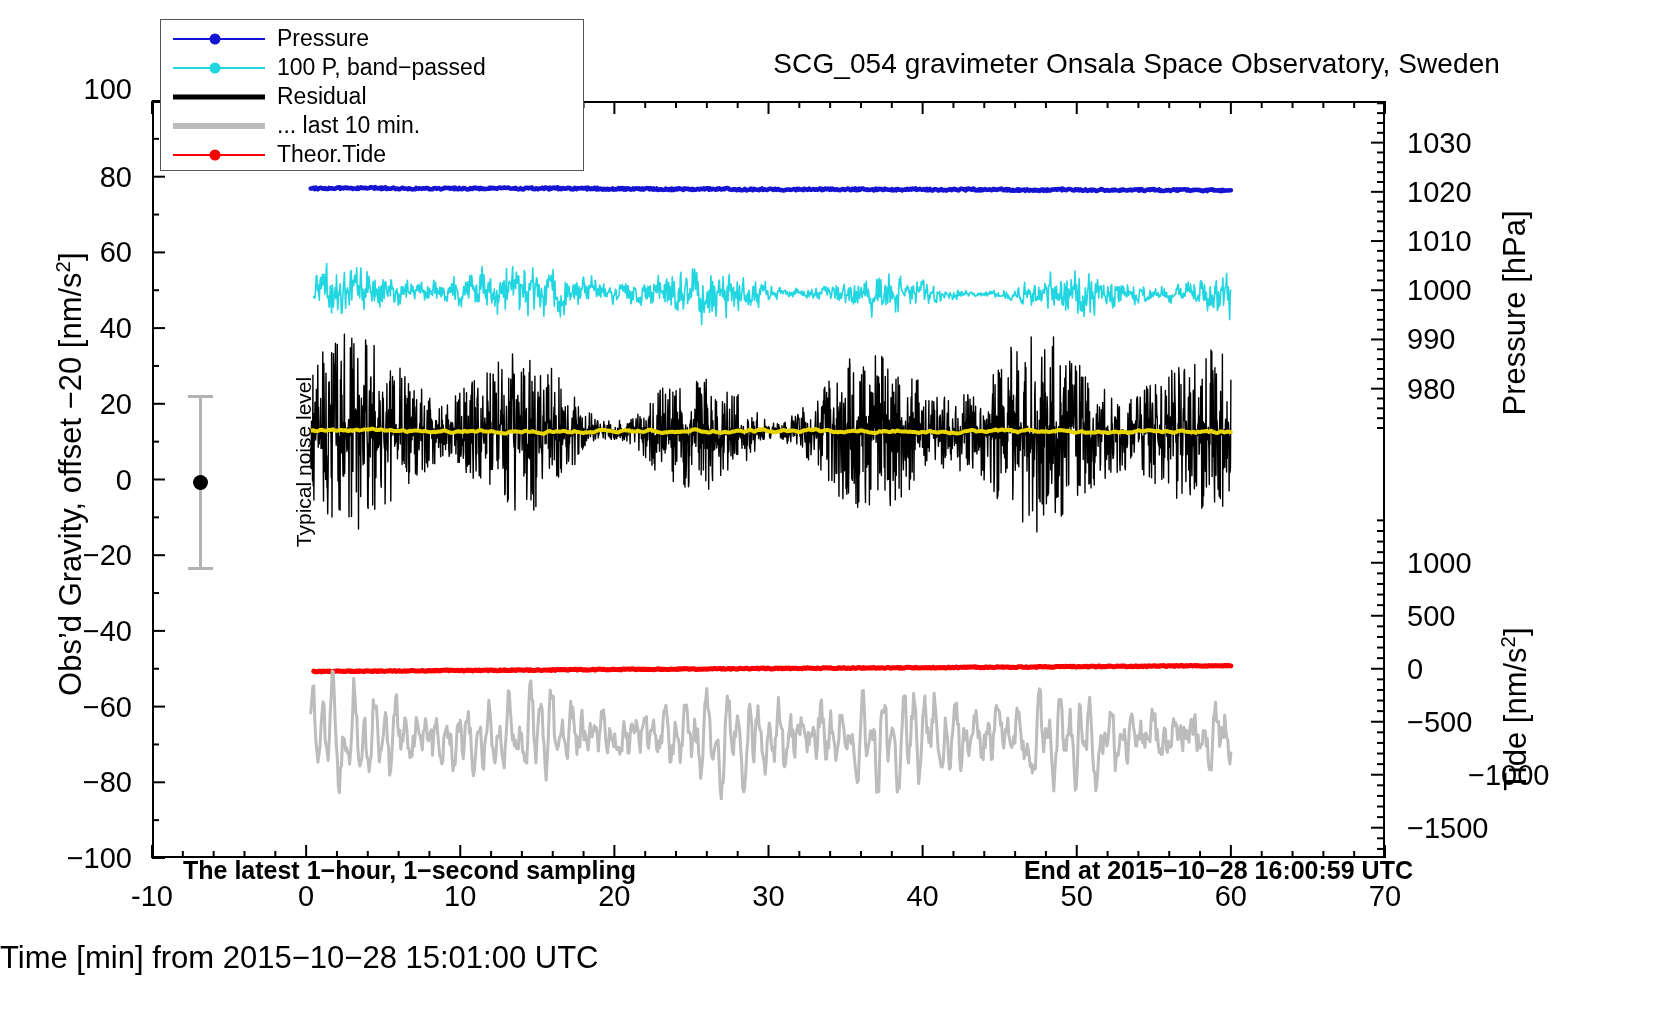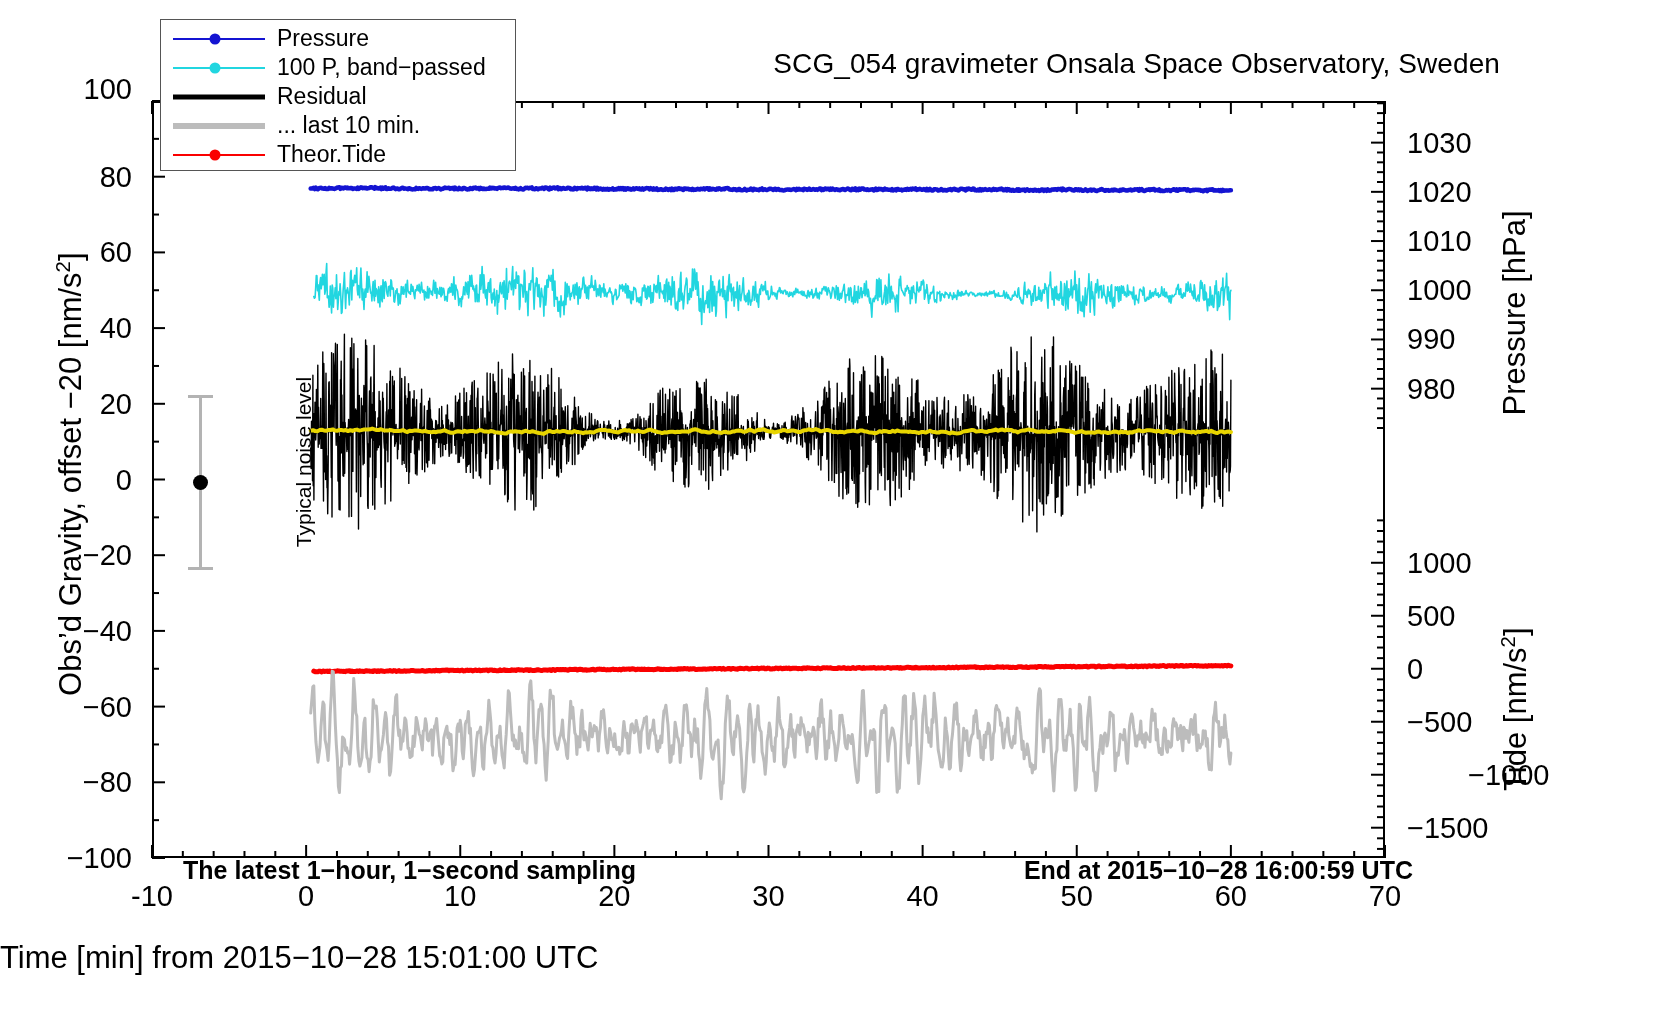--- a/index.html
+++ b/index.html
@@ -27,21 +27,21 @@
 
   .sup{font-size:.66em;vertical-align:super;}
 
   
   .tick-label{position:absolute;font-size:29px;white-space:nowrap;}
   .yl{text-align:right;}
   .yr{text-align:center;}
   .xl{text-align:center;}
 
   
-  #legend{position:absolute;left:160px;top:19px;width:356px;height:152px;
+  #legend{position:absolute;left:160px;top:19px;width:424px;height:152px;
           border:1.6px solid #555;background:#fff;box-sizing:border-box;
           padding:4px 0 0 0;}
   .legend-row{display:flex;align-items:center;height:29px;padding-left:12px;}
   .legend-key{width:92px;height:20px;position:relative;flex:0 0 92px;}
   .legend-key .ln{position:absolute;left:0;top:50%;width:92px;transform:translateY(-50%);}
   .legend-key .dot{position:absolute;left:42px;top:50%;width:11px;height:11px;
                    border-radius:50%;transform:translate(-50%,-50%);}
   .legend-label{font-size:23px;padding-left:12px;white-space:nowrap;}
 
   

